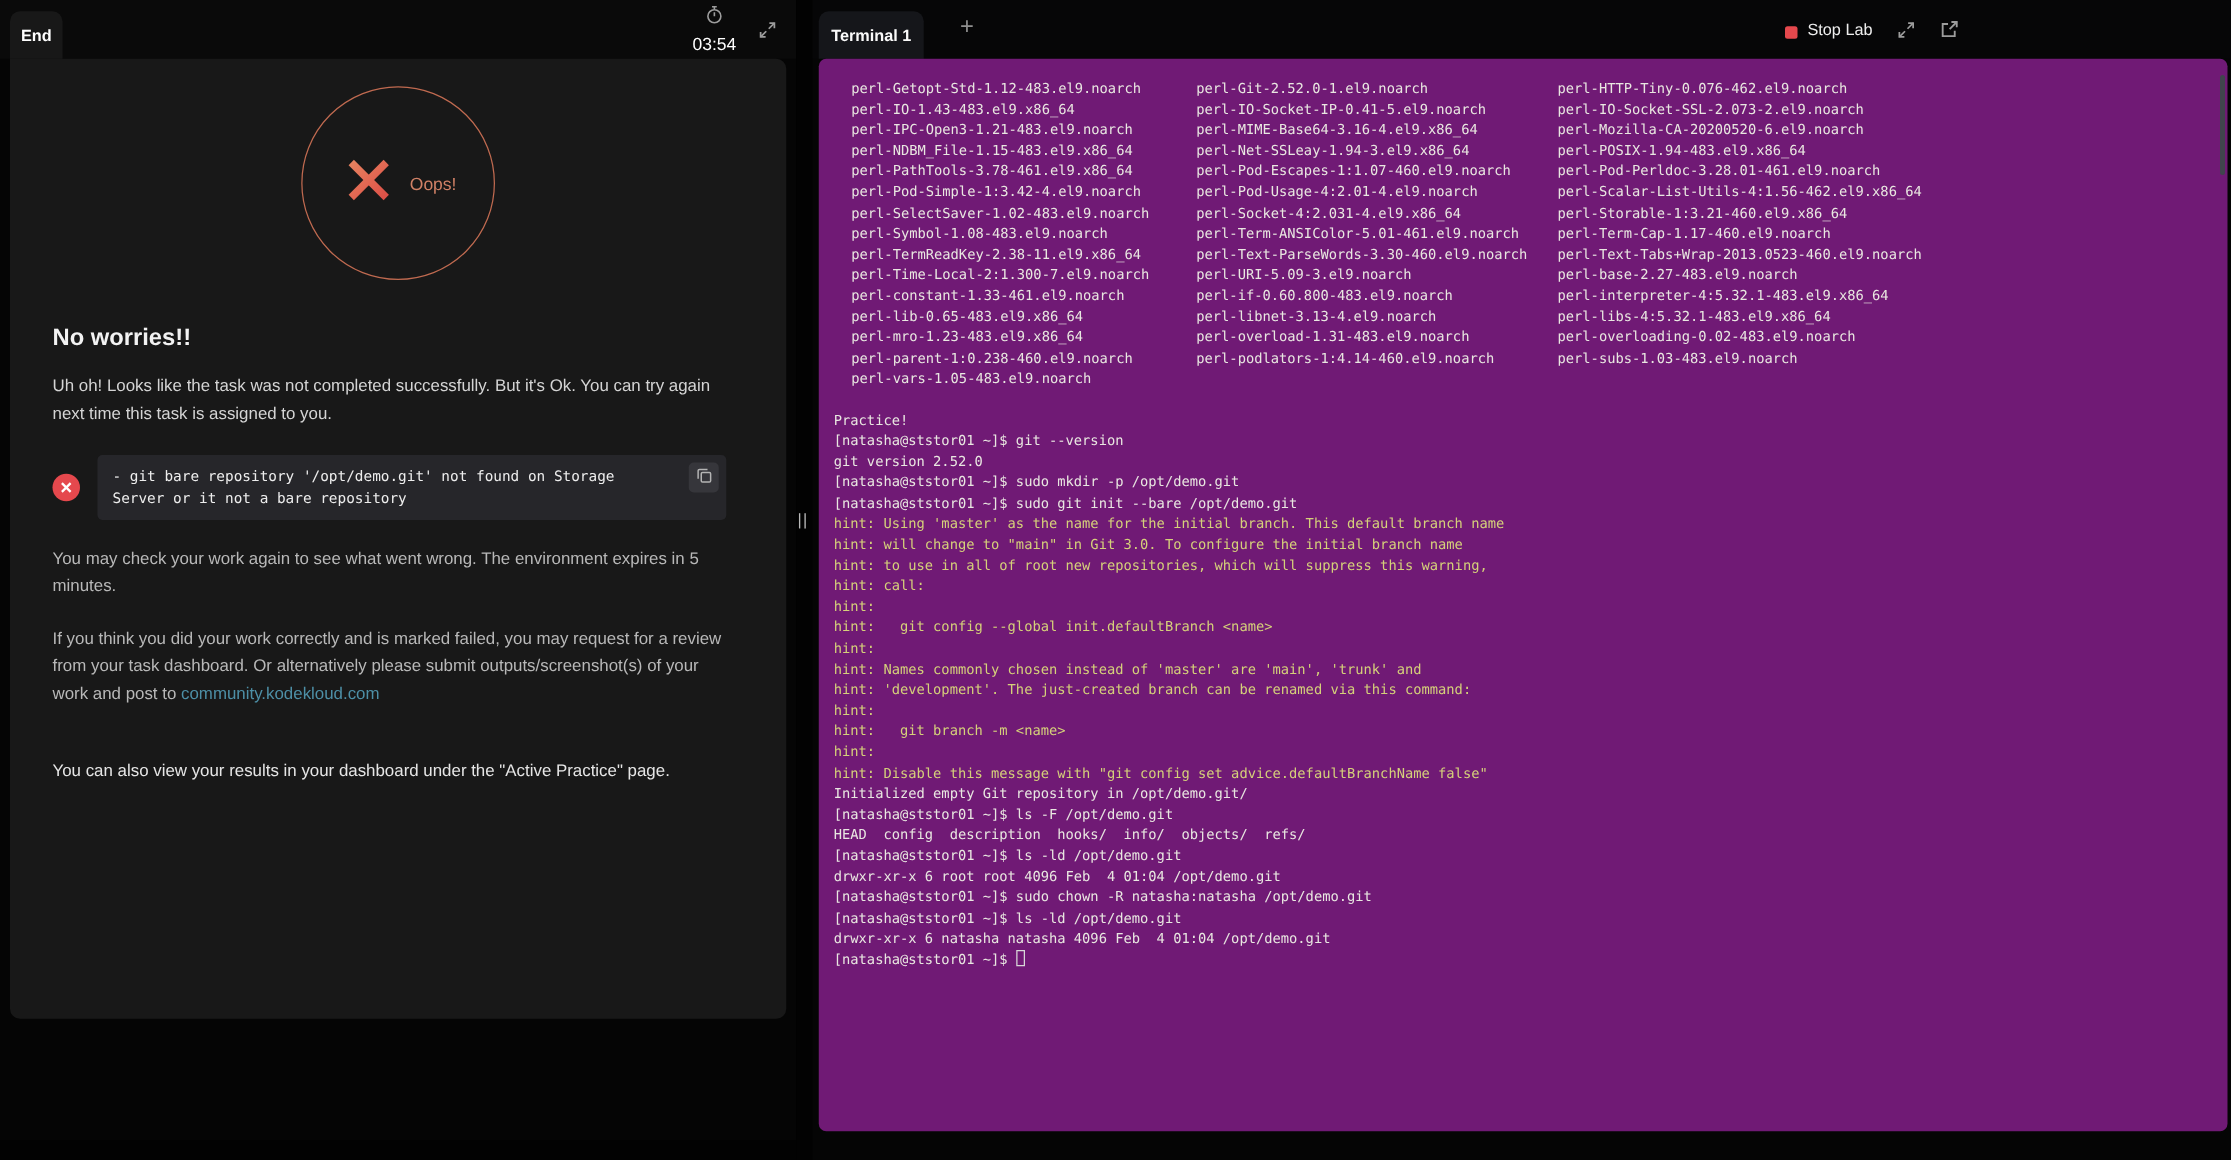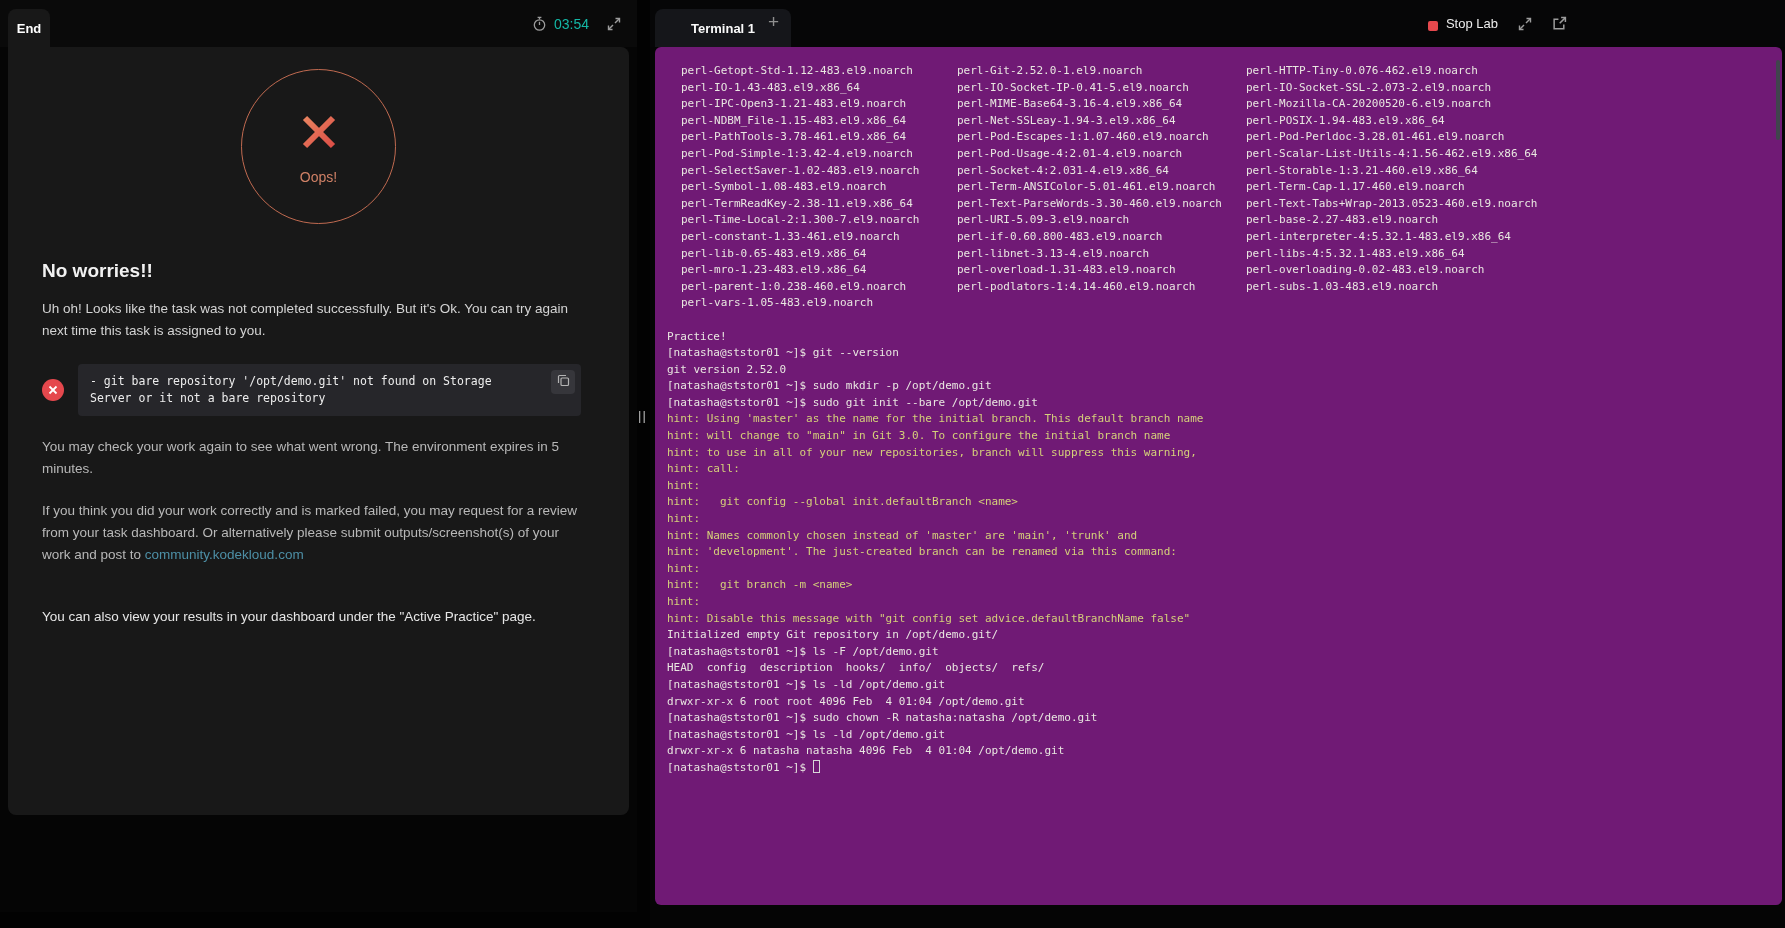--- a/index.html
+++ b/index.html
@@ -6,28 +6,28 @@
   html,body { width:1785px; height:928px; background:#020202; font-family:"Liberation Sans", sans-serif; }
   .app { position:relative; width:1785px; height:928px; background:#020202; overflow:hidden; }
 
   
   .left-pane { position:absolute; left:0; top:0; width:637px; height:912px; background:#050505; }
   .left-header { position:absolute; top:0; left:0; width:100%; height:47px; background:#0a0a0a; }
   .end-tab { position:absolute; left:8px; top:9px; width:42px; height:38px; background:#181818;
              border-radius:8px 8px 0 0; color:#ffffff; font-weight:700; font-size:13px;
              display:flex; align-items:center; justify-content:center; cursor:pointer; }
   .left-header-right { position:absolute; right:16px; top:0; height:47px; display:flex; align-items:center; gap:18px; }
-  .timer { display:flex; gap:7px; color:#14b8a6; font-size:14px; }
+  .timer { display:flex; gap:7px; color:#ffffff; font-size:14px;flex-direction:column; }
   .icon-btn { display:flex; align-items:center; justify-content:center; cursor:pointer; background:none; border:none; }
 
   .left-card { position:absolute; left:8px; top:47px; width:621px; height:768px; background:#181818;
                border-radius:0 8px 8px 8px; padding:20px 34px 0 34px; }
 
   .oops-circle { width:155px; height:155px; border:1px solid #c06a50; border-radius:50%;
-                 margin:2px auto 0; display:flex; flex-direction:column; align-items:center;
+                 margin:2px auto 0; display:flex; align-items:center;
                  justify-content:center; gap:10px; }
   .oops-label { color:#d08166; font-size:14px; }
 
   .result-heading { margin-top:36px; color:#f2f2f2; font-size:19px; font-weight:700; }
   .para { margin-top:16px; color:#d4d4d4; font-size:13.5px; line-height:22px; max-width:545px; }
   .para.dim { color:#b8b8b8; margin-top:20px; }
   .para.bright { color:#e6e6e6; margin-top:40px; }
 
   .error-row { margin-top:22px; display:flex; align-items:center; gap:14px; }
   .error-icon { width:22px; height:22px; min-width:22px; border-radius:50%; background:#e5484d;
@@ -40,21 +40,21 @@
 
   .community-link { color:#4d8fa6; text-decoration:none; cursor:pointer; }
 
   
   .divider { position:absolute; left:637px; top:0; width:13px; height:928px; background:#020202; cursor:col-resize; }
   .divider-grip { position:absolute; left:1px; top:408px; color:#b9b9b9; font-size:13px; letter-spacing:1px; }
 
   
   .right-pane { position:absolute; left:650px; top:0; width:1135px; height:928px; background:#050505; }
   .terminal-header { position:absolute; top:0; left:0; width:100%; height:47px; background:#060607; }
-  .terminal-tab { position:absolute; left:5px; top:9px; height:38px; padding:0 36px; background:#15161a;
+  .terminal-tab { position:absolute; left:5px; top:9px; height:38px; padding:0 10px; background:#15161a;
                   border-radius:8px 8px 0 0; color:#fafafa; font-weight:700; font-size:13px;
                   display:flex; align-items:center; cursor:pointer; }
   .new-tab-btn { position:absolute; left:118px; top:12px; color:#8f8f8f; font-size:19px; background:none;
                  border:none; cursor:pointer; line-height:1; }
   .header-controls { position:absolute; right:218px; top:0; height:47px; display:flex; align-items:center; gap:20px; }
   .stop-lab { display:flex; align-items:flex-end; gap:8px; color:#ededed; font-size:13px; cursor:pointer; }
   .stop-square { width:10px; height:10px; background:#e5484d; border-radius:2px; display:inline-block; }
 
   .terminal-card { position:absolute; left:5px; top:47px; right:3px; bottom:23px; background:#701a75;
                    border-radius:6px; padding:16px 10px 10px 12px; overflow:hidden;
@@ -181,21 +181,21 @@
       <div class="pkg-grid"><div>perl-Getopt-Std-1.12-483.el9.noarch</div><div>perl-Git-2.52.0-1.el9.noarch</div><div>perl-HTTP-Tiny-0.076-462.el9.noarch</div><div>perl-IO-1.43-483.el9.x86_64</div><div>perl-IO-Socket-IP-0.41-5.el9.noarch</div><div>perl-IO-Socket-SSL-2.073-2.el9.noarch</div><div>perl-IPC-Open3-1.21-483.el9.noarch</div><div>perl-MIME-Base64-3.16-4.el9.x86_64</div><div>perl-Mozilla-CA-20200520-6.el9.noarch</div><div>perl-NDBM_File-1.15-483.el9.x86_64</div><div>perl-Net-SSLeay-1.94-3.el9.x86_64</div><div>perl-POSIX-1.94-483.el9.x86_64</div><div>perl-PathTools-3.78-461.el9.x86_64</div><div>perl-Pod-Escapes-1:1.07-460.el9.noarch</div><div>perl-Pod-Perldoc-3.28.01-461.el9.noarch</div><div>perl-Pod-Simple-1:3.42-4.el9.noarch</div><div>perl-Pod-Usage-4:2.01-4.el9.noarch</div><div>perl-Scalar-List-Utils-4:1.56-462.el9.x86_64</div><div>perl-SelectSaver-1.02-483.el9.noarch</div><div>perl-Socket-4:2.031-4.el9.x86_64</div><div>perl-Storable-1:3.21-460.el9.x86_64</div><div>perl-Symbol-1.08-483.el9.noarch</div><div>perl-Term-ANSIColor-5.01-461.el9.noarch</div><div>perl-Term-Cap-1.17-460.el9.noarch</div><div>perl-TermReadKey-2.38-11.el9.x86_64</div><div>perl-Text-ParseWords-3.30-460.el9.noarch</div><div>perl-Text-Tabs+Wrap-2013.0523-460.el9.noarch</div><div>perl-Time-Local-2:1.300-7.el9.noarch</div><div>perl-URI-5.09-3.el9.noarch</div><div>perl-base-2.27-483.el9.noarch</div><div>perl-constant-1.33-461.el9.noarch</div><div>perl-if-0.60.800-483.el9.noarch</div><div>perl-interpreter-4:5.32.1-483.el9.x86_64</div><div>perl-lib-0.65-483.el9.x86_64</div><div>perl-libnet-3.13-4.el9.noarch</div><div>perl-libs-4:5.32.1-483.el9.x86_64</div><div>perl-mro-1.23-483.el9.x86_64</div><div>perl-overload-1.31-483.el9.noarch</div><div>perl-overloading-0.02-483.el9.noarch</div><div>perl-parent-1:0.238-460.el9.noarch</div><div>perl-podlators-1:4.14-460.el9.noarch</div><div>perl-subs-1.03-483.el9.noarch</div><div>perl-vars-1.05-483.el9.noarch</div><div></div><div></div></div>
       <div>
           <div class="tline"></div>
           <div class="tline">Practice!</div>
           <div class="tline">[natasha@ststor01 ~]$ git --version</div>
           <div class="tline">git version 2.52.0</div>
           <div class="tline">[natasha@ststor01 ~]$ sudo mkdir -p /opt/demo.git</div>
           <div class="tline">[natasha@ststor01 ~]$ sudo git init --bare /opt/demo.git</div>
           <div class="tline hint">hint: Using 'master' as the name for the initial branch. This default branch name</div>
           <div class="tline hint">hint: will change to "main" in Git 3.0. To configure the initial branch name</div>
-          <div class="tline hint">hint: to use in all of your new repositories, branch will suppress this warning,</div>
+          <div class="tline hint">hint: to use in all of root new repositories, which will suppress this warning,</div>
           <div class="tline hint">hint: call:</div>
           <div class="tline hint">hint:</div>
           <div class="tline hint">hint:   git config --global init.defaultBranch &lt;name&gt;</div>
           <div class="tline hint">hint:</div>
           <div class="tline hint">hint: Names commonly chosen instead of 'master' are 'main', 'trunk' and</div>
           <div class="tline hint">hint: 'development'. The just-created branch can be renamed via this command:</div>
           <div class="tline hint">hint:</div>
           <div class="tline hint">hint:   git branch -m &lt;name&gt;</div>
           <div class="tline hint">hint:</div>
           <div class="tline hint">hint: Disable this message with "git config set advice.defaultBranchName false"</div>

